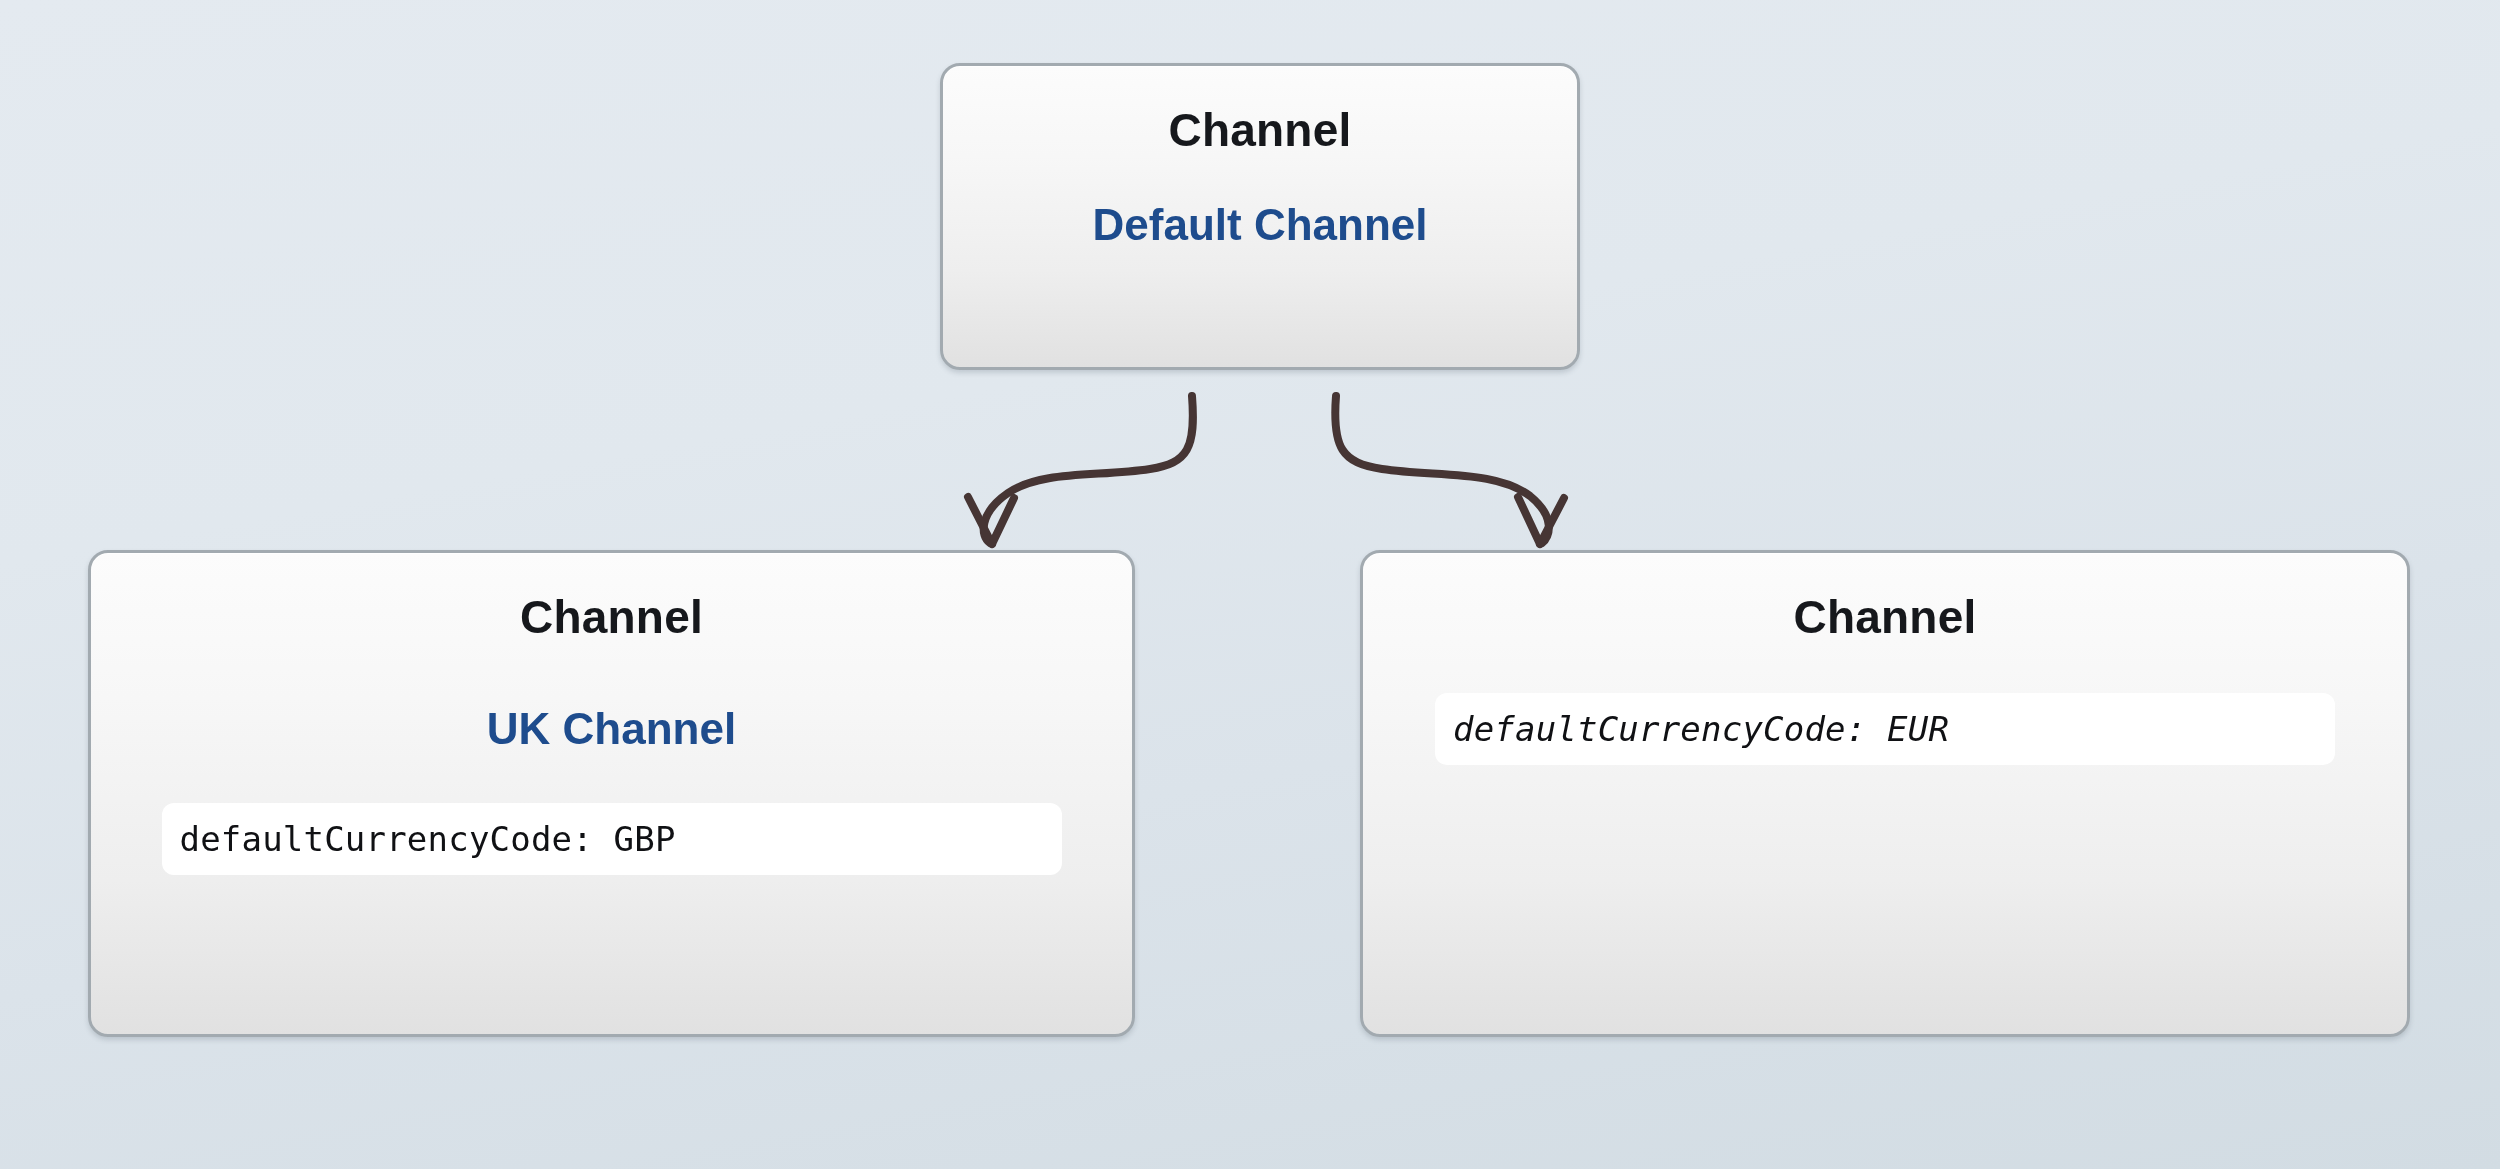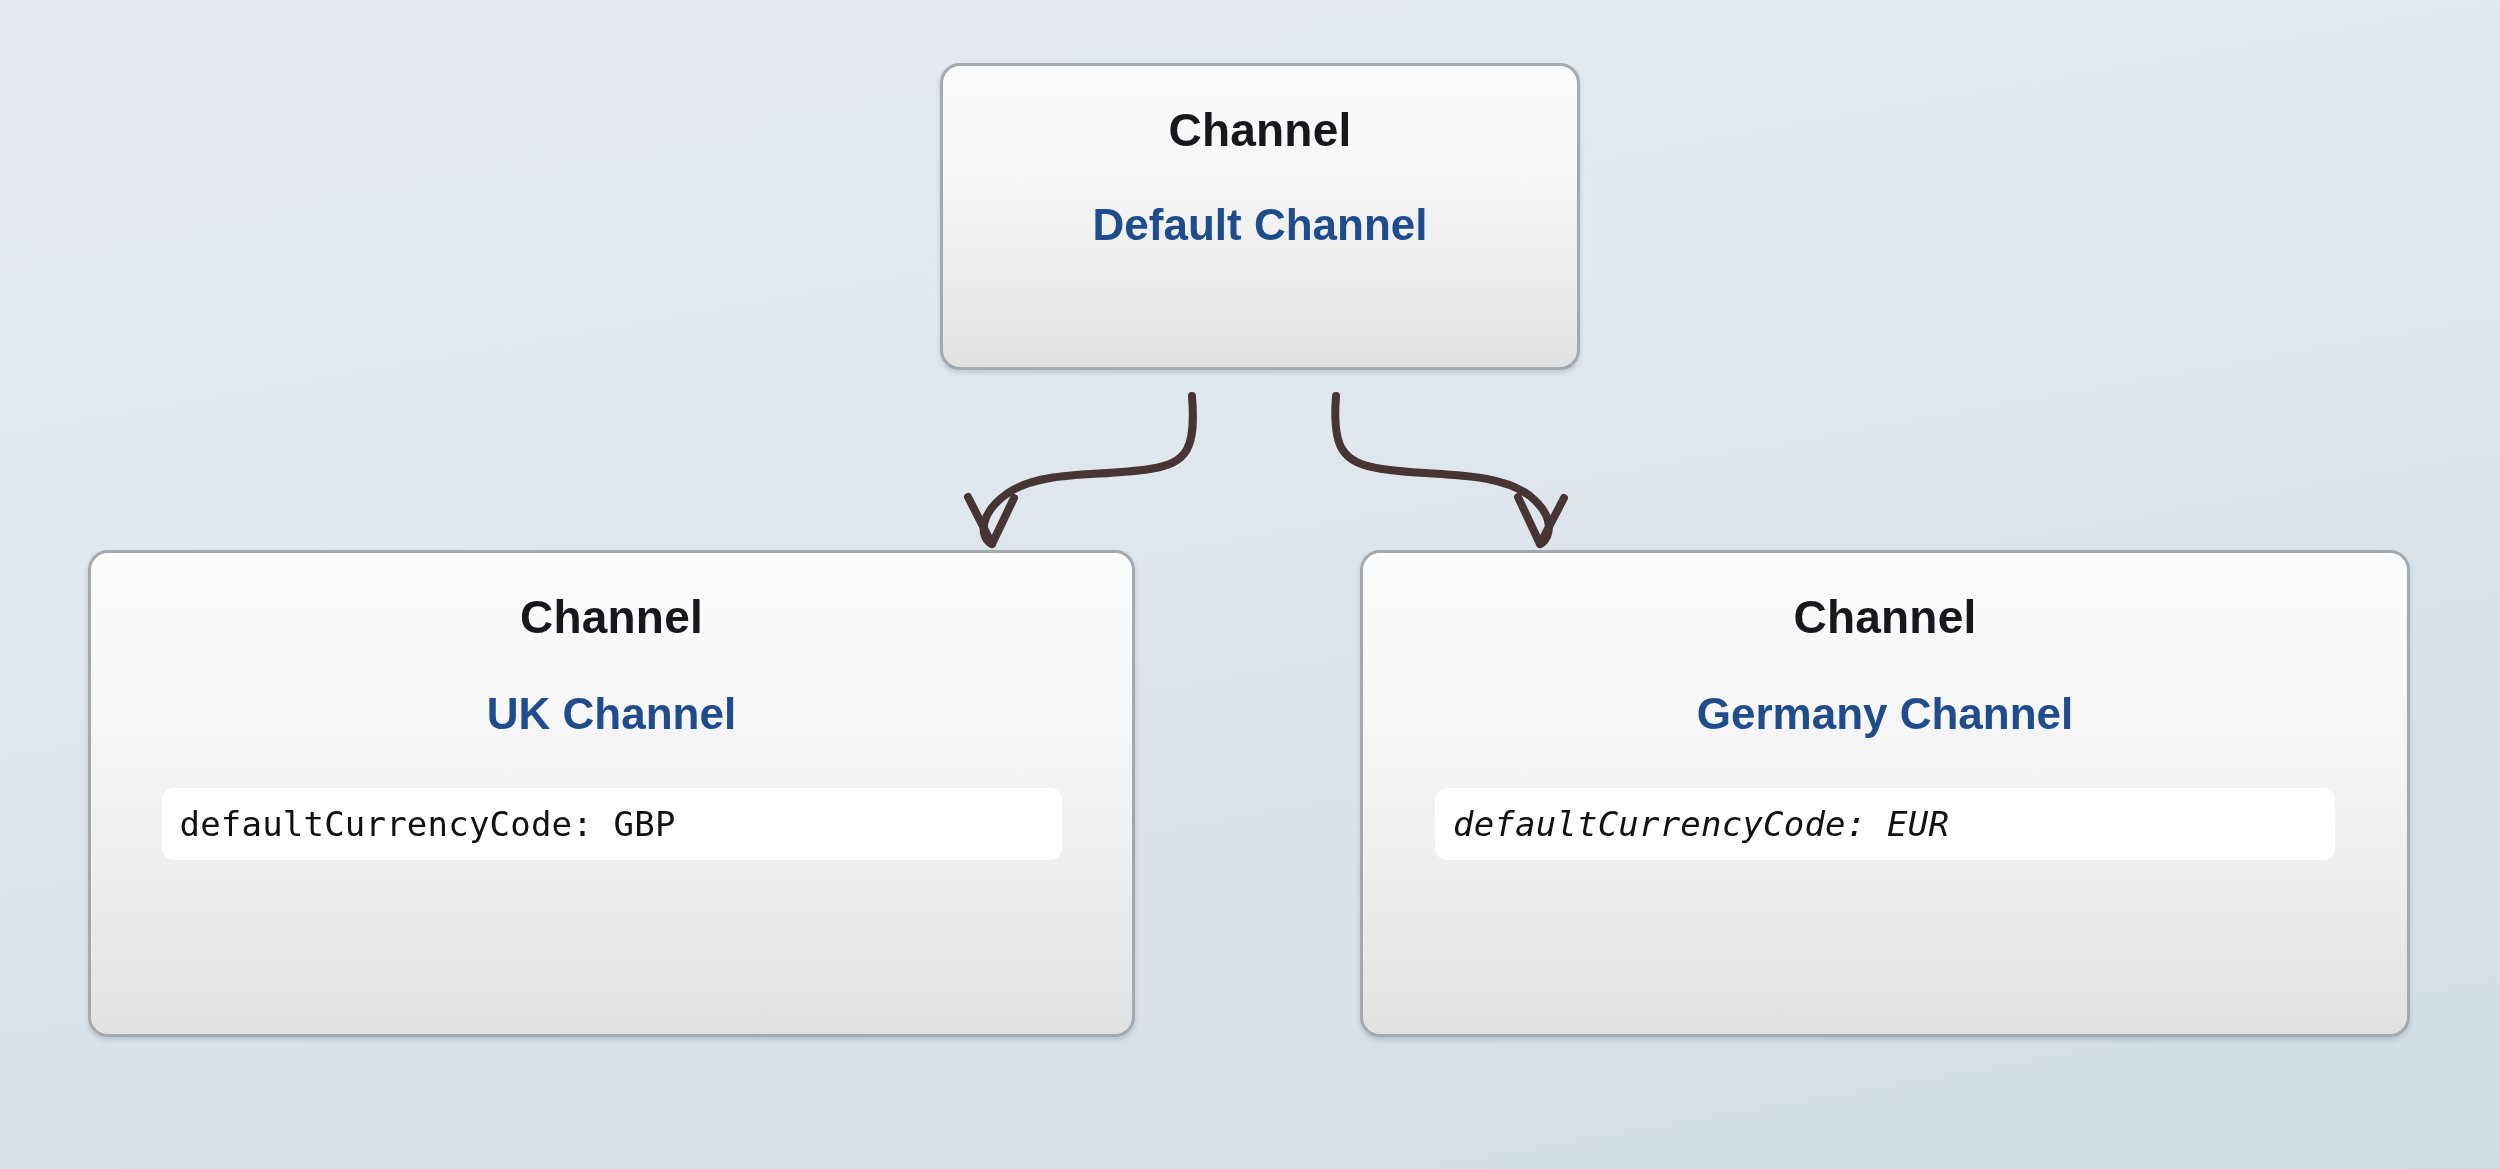--- a/index.html
+++ b/index.html
@@ -83,21 +83,21 @@
   .node-title {
     font-size: 44px;
     font-weight: bold;
     color: #1e4c8d;
     text-align: center;
     white-space: nowrap;
   }
 
   .node-root .node-title { margin-top: 43px; }
   .node-child-left .node-title,
-  .node-child-right .node-title { margin-top: 45px; }
+  .node-child-right .node-title { margin-top: 60px; }
 
   .prop-chip {
     box-sizing: border-box;
     background: #ffffff;
     border-radius: 12px;
     height: 72px;
     display: flex;
     align-items: center;
     padding: 0 18px;
     font-family: "DejaVu Sans Mono", "Liberation Mono", monospace;
@@ -147,17 +147,16 @@
   </div>
 
   <div class="node node-child-left">
     <div class="node-type">Channel</div>
     <div class="node-title">UK Channel</div>
     <div class="prop-chip">defaultCurrencyCode: GBP</div>
   </div>
 
   <div class="node node-child-right">
     <div class="node-type">Channel</div>
-    <div class="node-title">Germany Channel</div>
     <div class="prop-chip">defaultCurrencyCode: EUR</div>
   </div>
 
 </div>
 
 </body></html>

